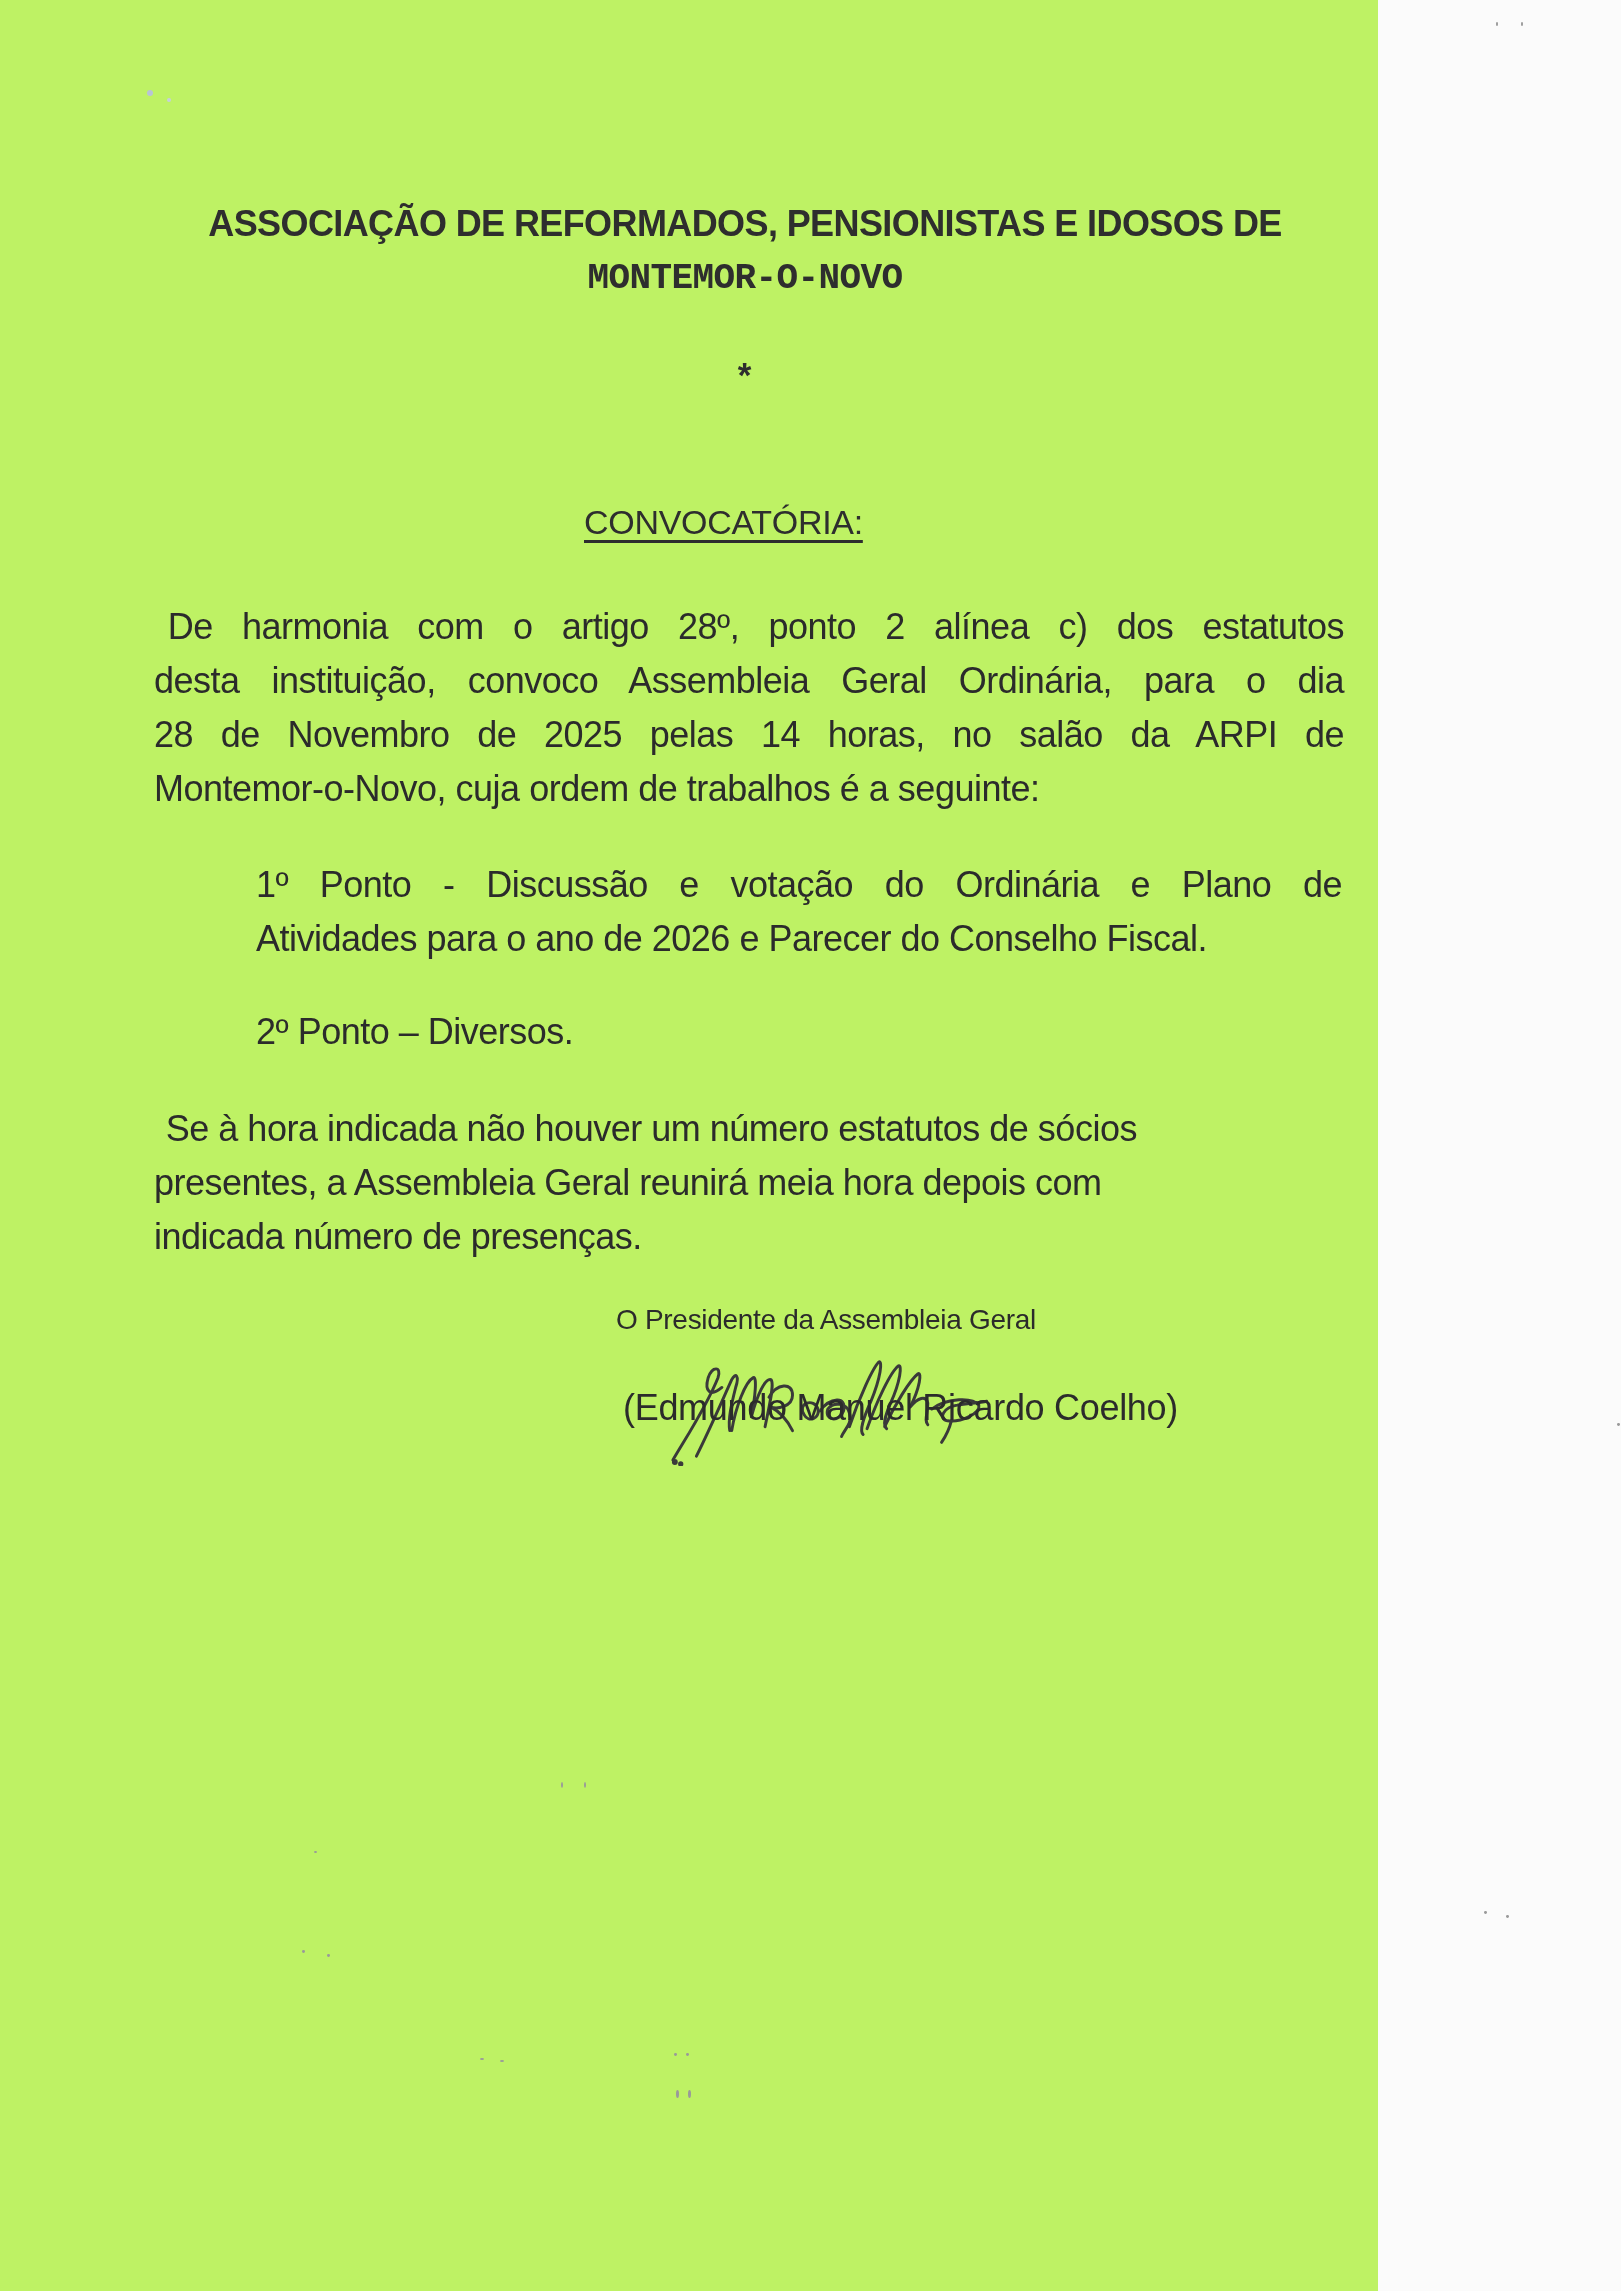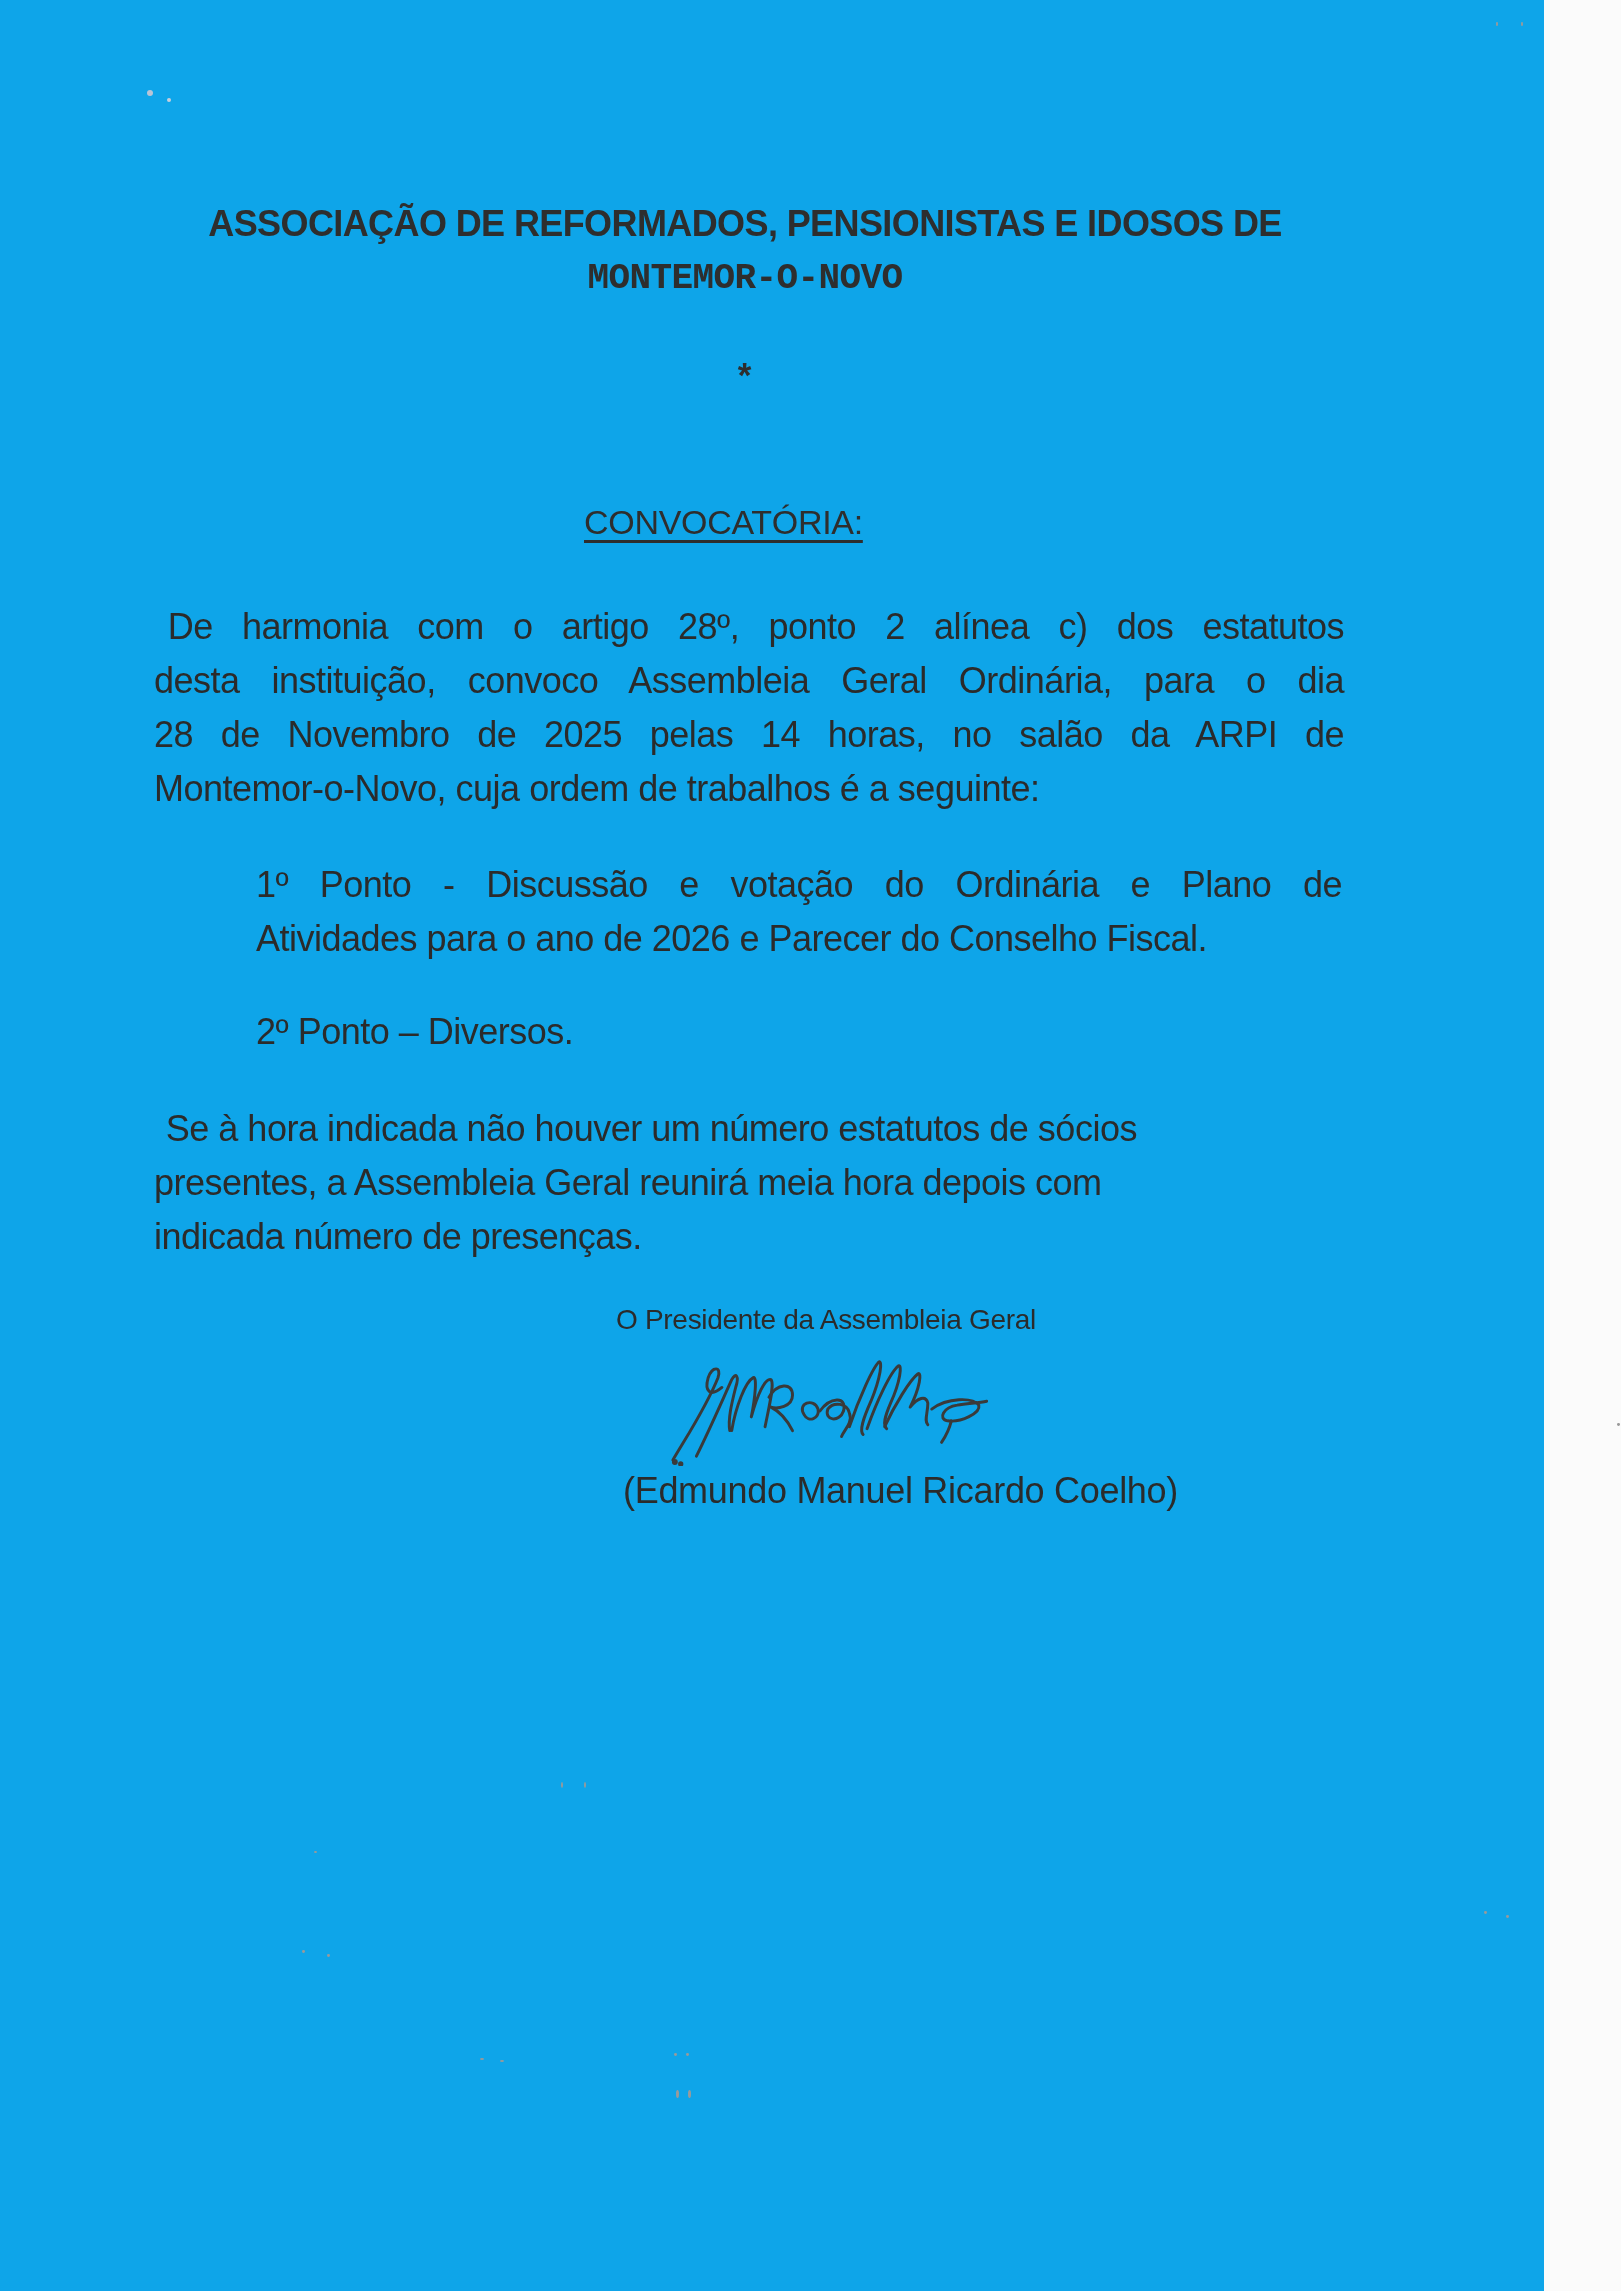--- a/index.html
+++ b/index.html
@@ -11,22 +11,22 @@
     width: 1621px;
     height: 2292px;
     position: relative;
     overflow: hidden;
     font-family: "Liberation Sans", "DejaVu Sans", sans-serif;
     color: #2b2b2b;
   }
   .page {
     position: absolute;
     left: 0; top: 0;
-    width: 1544px; height: 2292px;
-    background: #0ea5e9;
+    width: 1378px; height: 2292px;
+    background: #bef264;
   }
   .header {
     position: absolute;
     left: 147px;
     width: 1196px;
     text-align: center;
     font-weight: bold;
     font-size: 36px;
     letter-spacing: -0.6px;
     color: #2e2e2e;
@@ -83,21 +83,21 @@
   }
   .signature {
     position: absolute;
     top: 1358px;
     left: 667px;
     width: 353px;
     height: 108px;
   }
   .sig-name {
     position: absolute;
-    top: 1470px;
+    top: 1387px;
     left: 623px;
     font-size: 36px;
     color: #2b2b2b;
     letter-spacing: -0.3px;
   }
   .speck {
     position: absolute;
     background: #9a9a9a;
     border-radius: 50%;
   }

